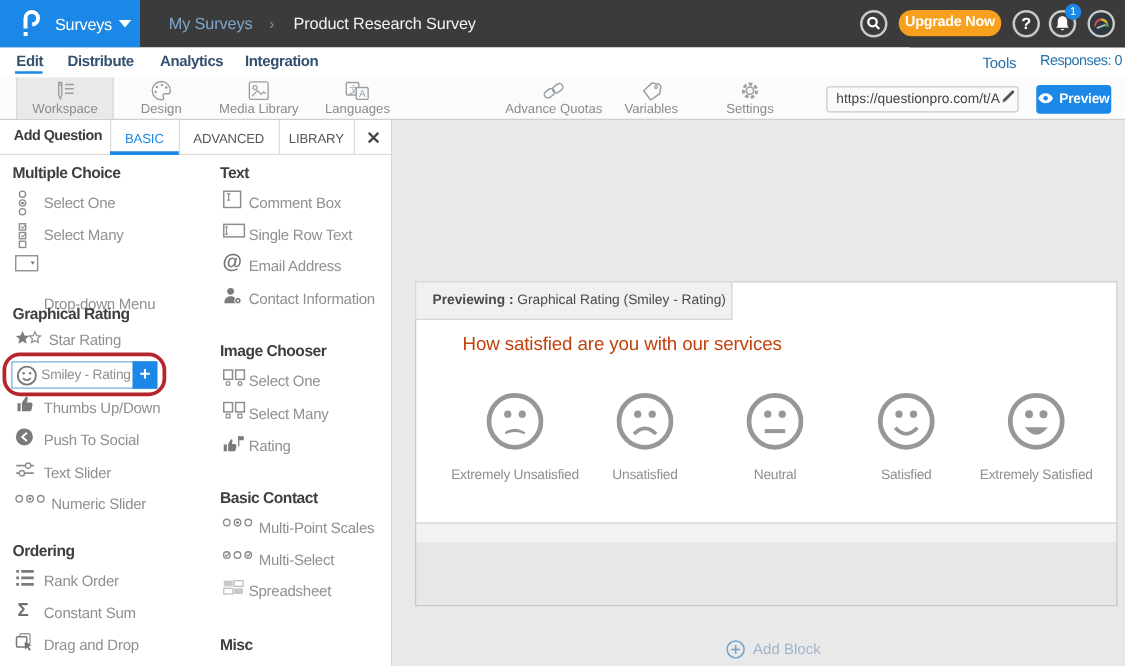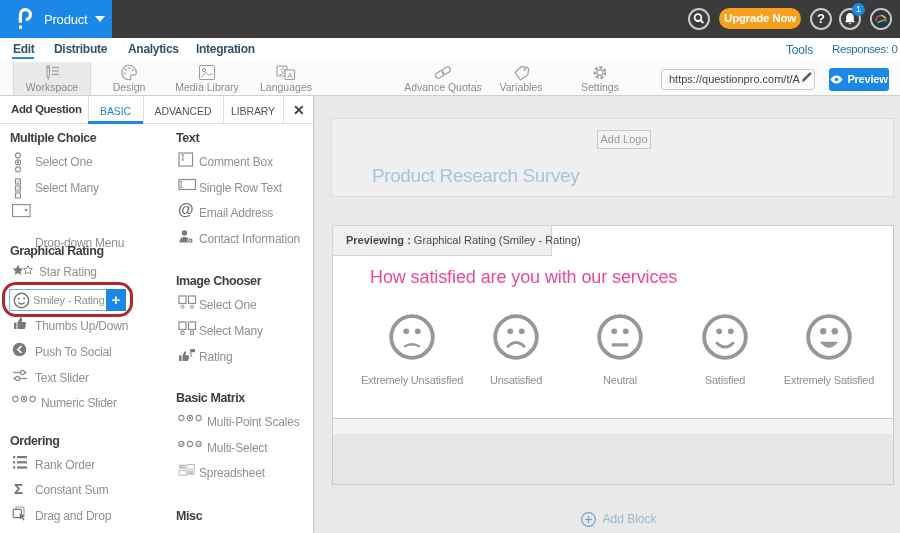--- a/index.html
+++ b/index.html
@@ -56,42 +56,43 @@
 .smbox{position:absolute;left:9px;top:193px;width:115px;height:22px;background:#fff;border:1px solid #74aee6;}
 .smplus{position:absolute;left:96px;top:-1px;width:20px;height:22px;background:#1b87e6;color:#fff;font-size:15px;font-weight:bold;text-align:center;line-height:21px;}
 .redring{position:absolute;left:2px;top:186px;width:131px;height:35px;border:3px solid #b5262c;border-radius:14px;z-index:5;}
 
 
 .main{position:absolute;top:96px;left:314px;width:586px;height:437px;background:#e9e9e9;}
 .hdrblock{position:absolute;left:17px;top:22px;width:563px;height:79px;background:#efefef;border:1px solid #dcdcdc;}
 .addlogo{position:absolute;left:265px;top:11px;width:54px;height:19px;background:#f3f3f3;border:1px solid #c9c9c9;font-size:11px;color:#9a9a9a;text-align:center;line-height:17px;}
 .stitle{position:absolute;left:40px;top:46px;font-size:19px;letter-spacing:-0.4px;color:#a7c3e2;}
 .card{position:absolute;left:18px;top:129px;width:562px;height:194px;background:#fff;border:1px solid #c9c9c9;}
-.ptab{position:absolute;left:-1px;top:-1px;width:220px;height:31px;background:#f0f0f0;border:1px solid #d5d5d5;font-size:11px;color:#4a4a4a;line-height:29px;padding-left:13px;white-space:nowrap;}
-.q{position:absolute;left:37px;top:41px;font-size:18px;letter-spacing:-0.1px;color:#ec4899;}
+.ptab{position:absolute;left:-1px;top:-1px;width:254px;height:31px;background:#f0f0f0;border:1px solid #d5d5d5;font-size:11px;color:#4a4a4a;line-height:29px;padding-left:13px;white-space:nowrap;}
+.q{position:absolute;left:37px;top:41px;font-size:15px;letter-spacing:-0.1px;color:#c2410c;}
 .sm{position:absolute;top:88px;width:46px;height:46px;}
 .slabel{position:absolute;top:148px;width:140px;text-align:center;font-size:11px;letter-spacing:-0.2px;color:#8f8f8f;}
 .strip{position:absolute;left:18px;top:323px;width:562px;height:15px;background:#f2f2f2;border-left:1px solid #c9c9c9;border-right:1px solid #c9c9c9;}
 .gblock{position:absolute;left:18px;top:338px;width:562px;height:51px;background:#e7e7e7;border:1px solid #c9c9c9;border-top:none;}
 .addblock{position:absolute;left:12px;top:416px;width:586px;text-align:center;font-size:12px;color:#9fb6cb;}
 .addblock svg{vertical-align:-4px;margin-right:6px;}
 </style>
 </head>
 <body>
 <div id="app">
 
   <div class="topbar">
     <div class="logo">
       <svg width="18" height="28" viewBox="0 0 18 28">
         <path d="M3.4,16.8 L3.4,8.8 A5,5 0 1 1 8.8,13.6" fill="none" stroke="#fff" stroke-width="3.2"></path>
         <rect x="1.9" y="19.6" width="3.2" height="3.2" fill="#fff"></rect>
       </svg>
-      <span class="nm">Product</span>
+      <span class="nm">Surveys</span>
       <span class="car"></span>
     </div>
+    <div class="crumbs">My Surveys <span class="sep">›</span> <span class="cur">Product Research Survey</span></div>
 
     <div class="cicon" style="left:688px;">
       <svg width="18" height="18" viewBox="0 0 18 18" style="position:absolute;left:0;top:0;">
         <circle cx="8" cy="7.6" r="3.4" fill="none" stroke="#fff" stroke-width="1.8"></circle>
         <line x1="10.5" y1="10.2" x2="13.4" y2="13.2" stroke="#fff" stroke-width="1.9"></line>
       </svg>
     </div>
     <div class="upg">Upgrade Now</div>
     <div class="cicon" style="left:810px;">
         <span style="position:absolute;left:0;top:0;width:18px;text-align:center;color:#fff;font-size:13px;font-weight:bold;line-height:18px;">?</span>
@@ -365,21 +366,21 @@
         </div>
       <div class="it" style="left:178px;top:251px;">
           <span class="ic"><svg width="18" height="15" viewBox="0 0 18 15">
               <path d="M1,8.5 L3.5,8.5 L3.5,14 L1,14 Z" fill="#7a7a7a"></path>
               <path d="M4.5,14 L9,14 C10,14 10.5,13.5 10.6,12.6 L11.1,9.8 C11.3,8.9 10.7,8.2 9.7,8.2 L7.5,8.2 L8,5.8 C8.2,4.8 7.5,4.2 6.7,4.4 L4.5,8.3 Z" fill="#7a7a7a"></path>
               <rect x="12.5" y="2" width="4.5" height="3.2" fill="#7a7a7a"></rect>
               <rect x="12.5" y="2" width="1" height="8" fill="#7a7a7a"></rect>
             </svg></span>
           <span class="tx">Rating</span>
         </div>
-      <div class="sect" style="left:176px;top:295px;">Basic Matrix</div>
+      <div class="sect" style="left:176px;top:295px;">Basic Contact</div>
       <div class="it" style="left:178px;top:316px;">
           <span class="ic" style="width:28px;"><svg width="24" height="12" viewBox="0 0 24 12">
               <circle cx="3.4" cy="6" r="2.6" fill="none" stroke="#8d8d8d" stroke-width="1.1"></circle>
               <circle cx="12" cy="6" r="2.6" fill="none" stroke="#8d8d8d" stroke-width="1.1"></circle>
               <circle cx="12" cy="6" r="1.1" fill="#7a7a7a"></circle>
               <circle cx="20.6" cy="6" r="2.6" fill="none" stroke="#8d8d8d" stroke-width="1.1"></circle>
             </svg></span>
           <span class="tx" style="left:29px;">Multi-Point Scales</span>
         </div>
       <div class="it" style="left:178px;top:342px;">
@@ -399,24 +400,20 @@
               <rect x="1" y="7.6" width="7.2" height="4.6" fill="none" stroke="#bdbdbd" stroke-width="1"></rect>
               <rect x="9.2" y="7.6" width="7.2" height="4.6" fill="#c9c9c9"></rect>
             </svg></span>
           <span class="tx">Spreadsheet</span>
         </div>
       <div class="sect" style="left:176px;top:413px;">Misc</div>
     </div>
   </div>
 
   <div class="main">
-    <div class="hdrblock">
-      <div class="addlogo">Add Logo</div>
-      <div class="stitle">Product Research Survey</div>
-    </div>
 
     <div class="card">
       <div class="ptab"><b>Previewing :</b> Graphical Rating (Smiley - Rating)</div>
       <div class="q">How satisfied are you with our services</div>
 
       <svg class="sm" style="left:56px;" viewBox="0 0 46 46">
         <circle cx="23" cy="23" r="20.8" fill="none" stroke="#979797" stroke-width="3.8"></circle>
         <circle cx="17.2" cy="17.3" r="2.9" fill="#979797"></circle>
         <circle cx="28.8" cy="17.3" r="2.9" fill="#979797"></circle>
         <path d="M14.8,31.8 Q23,26.2 31.2,31.8 L30.4,33.4 Q23,29.6 15.6,33.4 Z" fill="#979797"></path>

